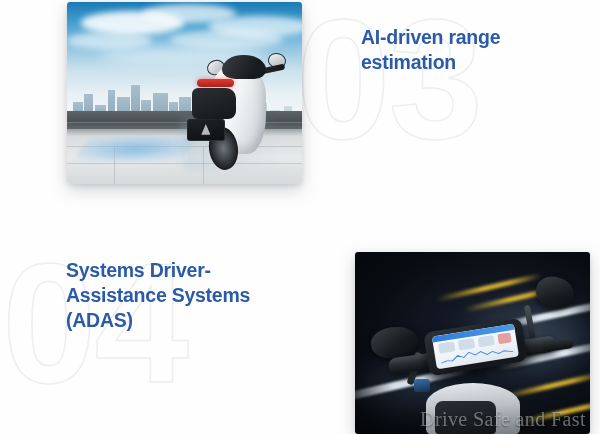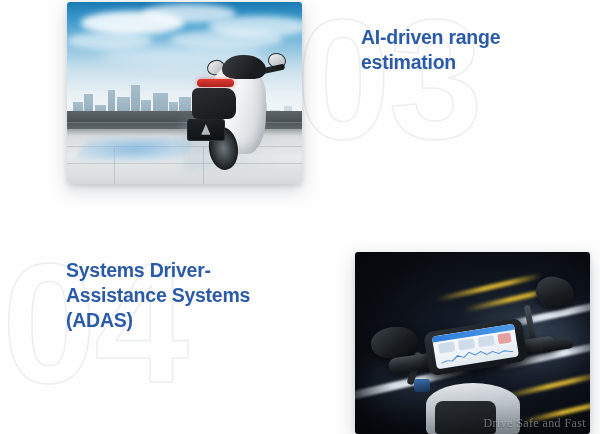--- a/index.html
+++ b/index.html
@@ -416,21 +416,21 @@
     background: linear-gradient(170deg, #3b6fb0, #16304f);
     border-radius: 3px;
   }
 
   .photo-caption {
     position: absolute;
     right: 4px;
     bottom: 3px;
     color: rgba(235,240,245,.42);
     font-family: "Liberation Serif", serif;
-    font-size: 12px;
+    font-size: 20px;
     letter-spacing: .4px;
     white-space: nowrap;
     z-index: 5;
     text-shadow: 0 1px 2px rgba(0,0,0,.5);
   }
 
   
   .text-block {
     position: absolute;
     z-index: 4;

